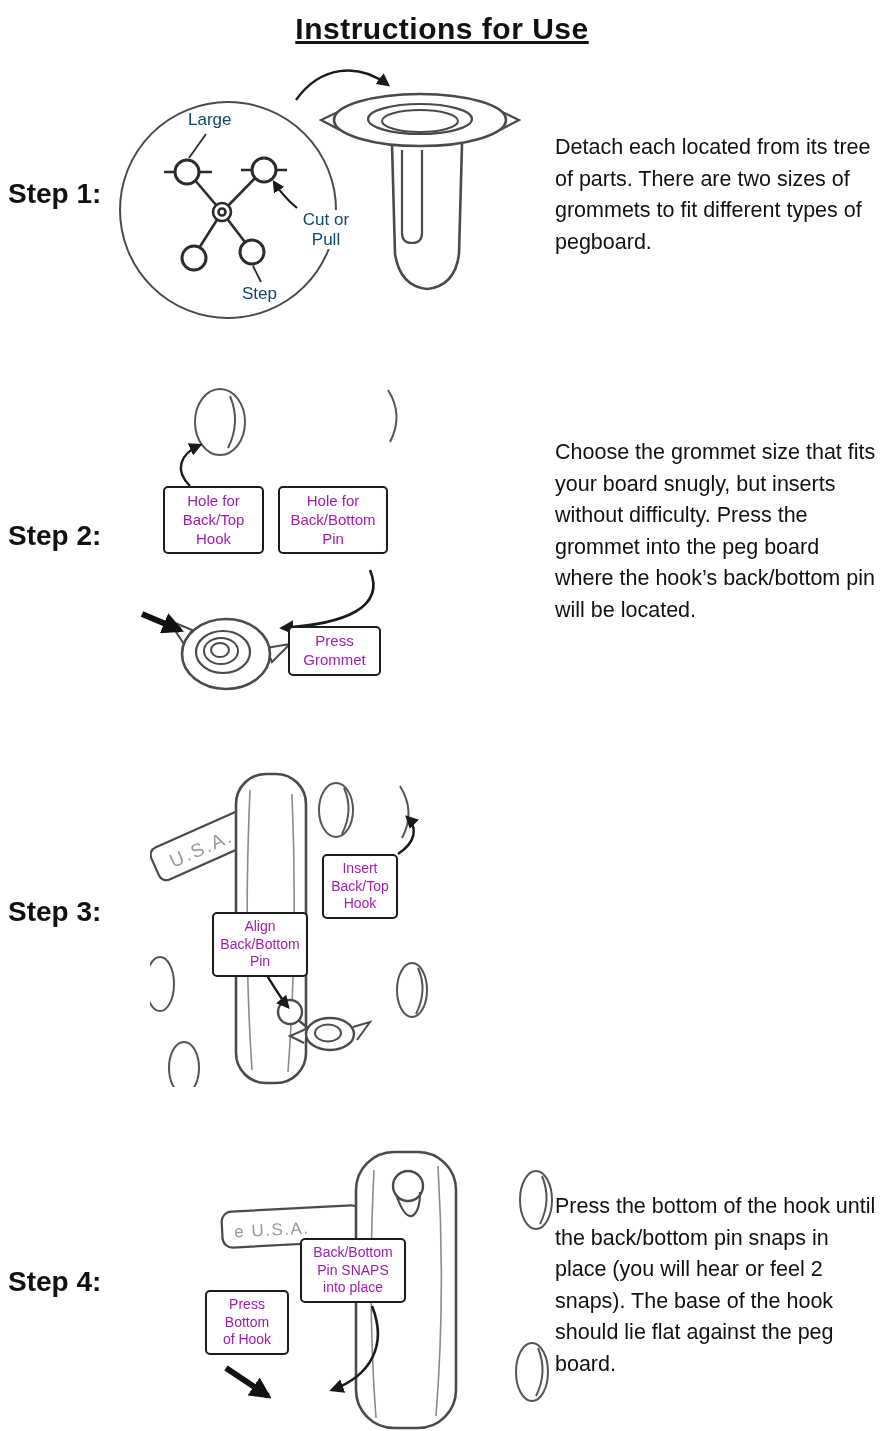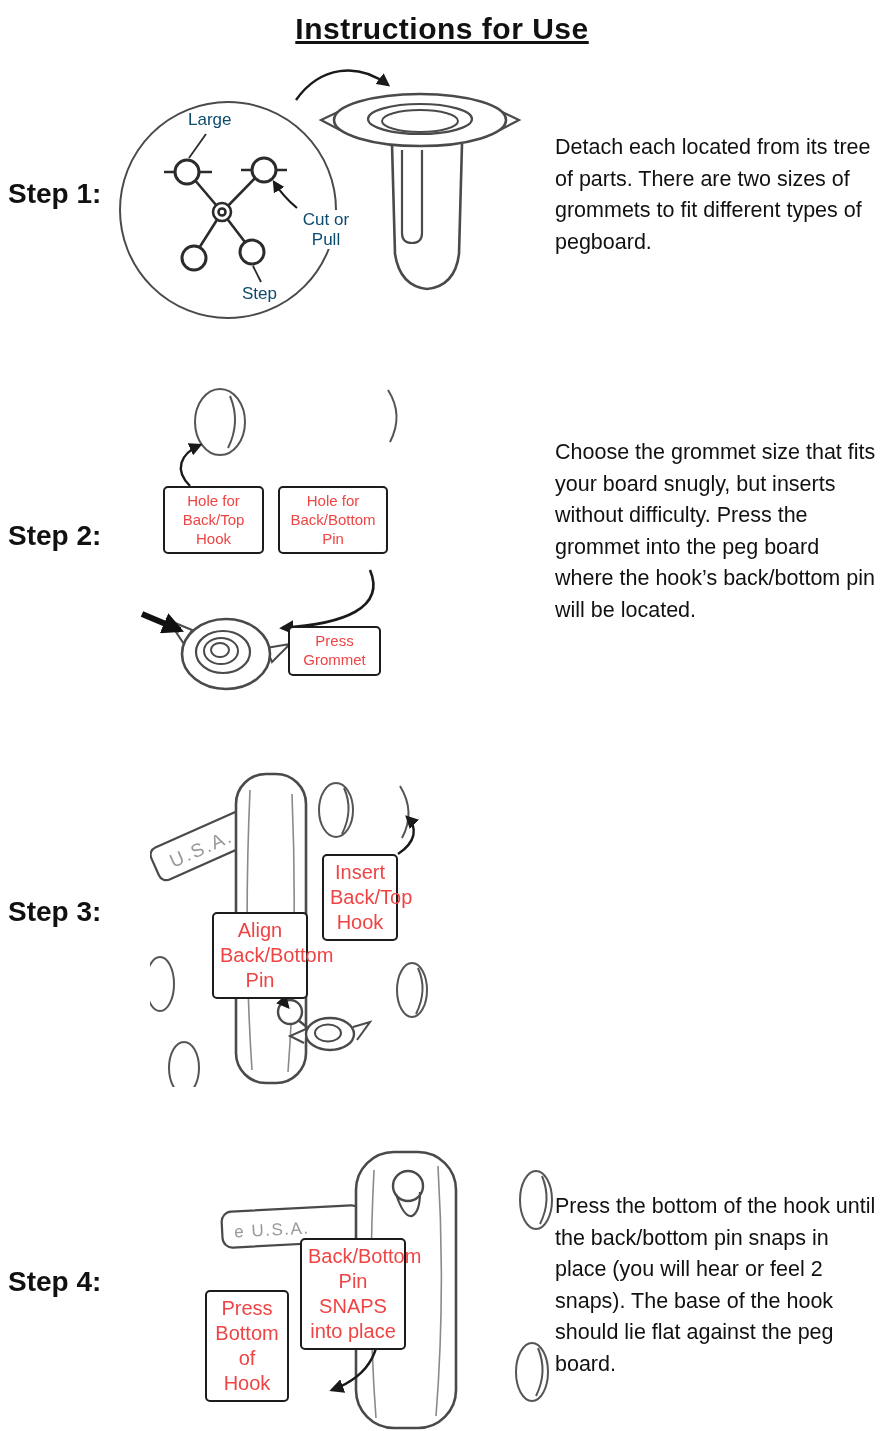--- a/index.html
+++ b/index.html
@@ -8,22 +8,22 @@
   .page { position:relative; width:884px; height:1431px; background:#fff; overflow:hidden; }
   .title { position:absolute; top:12px; left:0; width:100%; text-align:center;
            font-size:30px; font-weight:bold; text-decoration:underline; letter-spacing:0.5px; }
   .step-label { position:absolute; left:8px; font-size:28px; font-weight:bold; }
   .step-text  { position:absolute; left:555px; width:326px; font-size:21.5px; line-height:1.47; }
   .illus { position:absolute; }
   .illus svg { position:absolute; left:0; top:0; }
   .lbl  { position:absolute; font-size:17px; line-height:1.15; white-space:pre-line; text-align:center; color:#0c4a6e; }
   .lbl.masked { background:#fff; padding:0 2px; }
   .cbox { position:absolute; border:2px solid #1c1c1c; border-radius:5px; background:#fff;
-          padding:4px 6px; font-size:15px; line-height:1.25; text-align:center; white-space:pre-line; color:#ef4444; }
-  .cbox.small-font { font-size:20px; }
+          padding:4px 6px; font-size:15px; line-height:1.25; text-align:center; white-space:pre-line; color:#a21caf; }
+  .cbox.small-font { font-size:14px; }
   svg text { font-family:"Liberation Sans", sans-serif; }
 </style>
 </head>
 <body>
 
 <div class="page">
 
   <h1 class="title">Instructions for Use</h1>
 
   <div class="step-label" style="top:178px">Step 1:</div>

